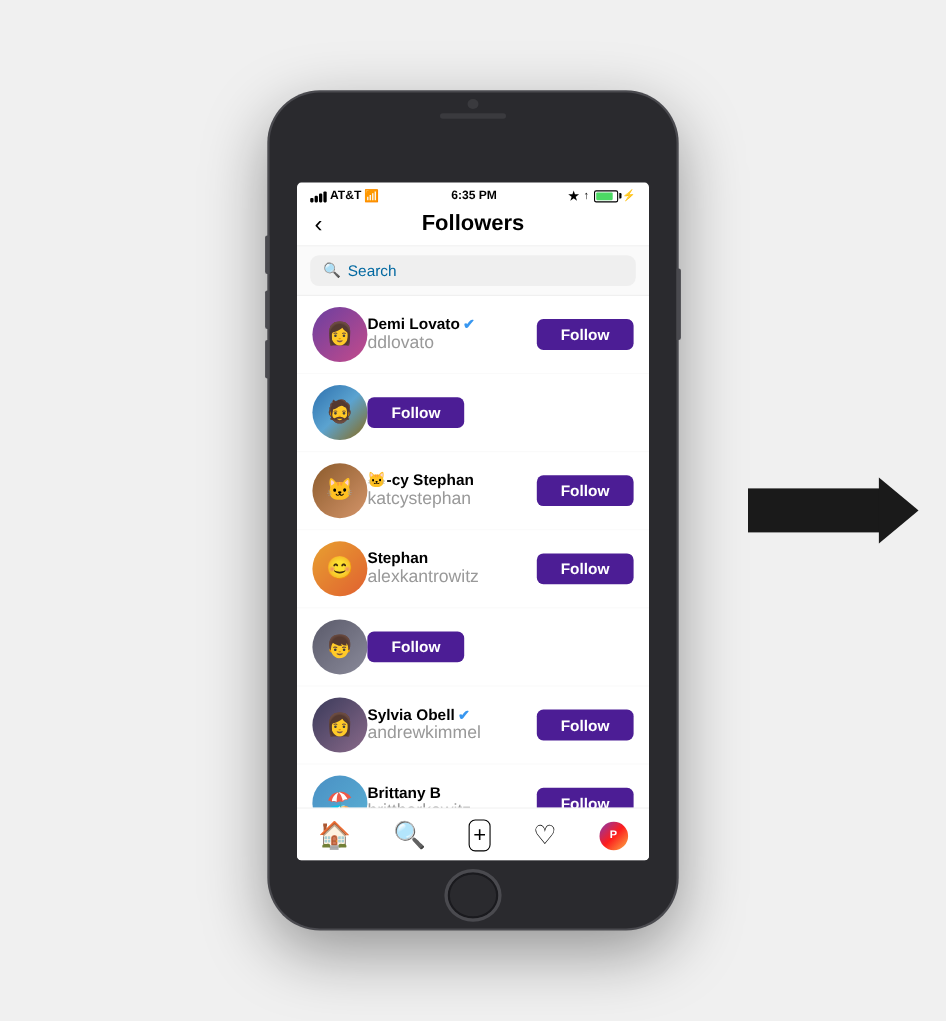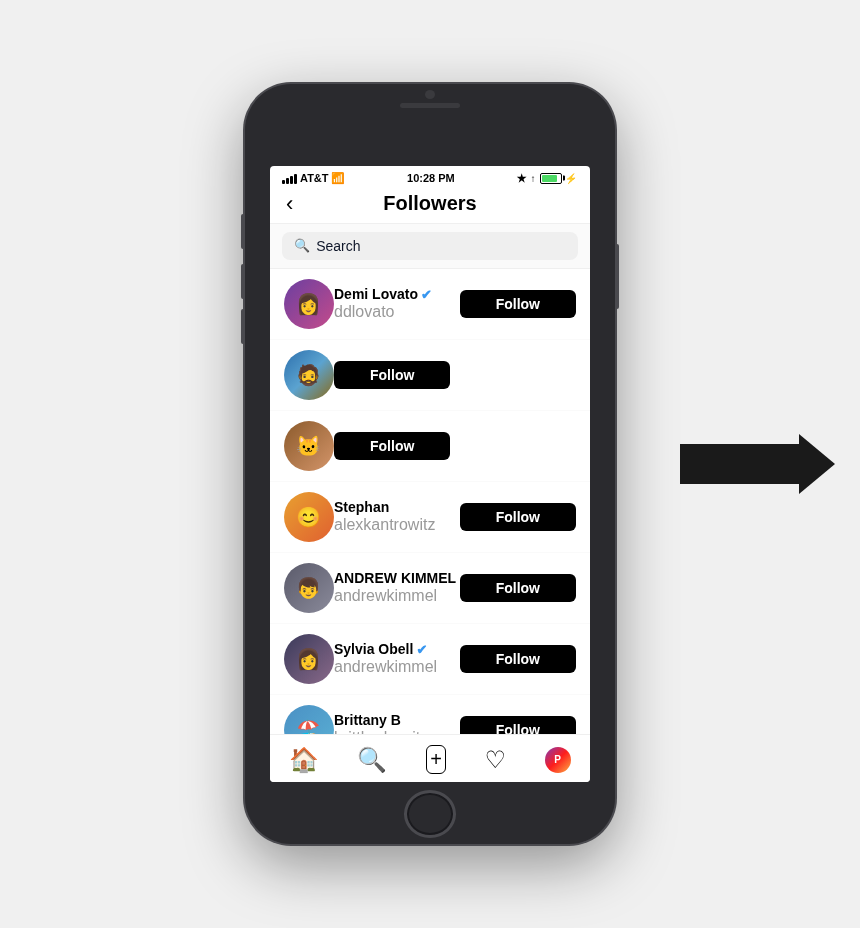--- a/index.html
+++ b/index.html
@@ -245,25 +245,25 @@
     .follower-username {
       font-size: 16px;
       color: #999;
       margin-top: 1px;
     }
     .verified-badge {
       color: #3897f0;
       font-size: 13px;
     }
     .follow-btn {
-      background: #000000;
+      background: #4c1d95;
       color: white;
       border: none;
       border-radius: 6px;
-      padding: 6px 36px;
+      padding: 6px 22px;
       font-size: 14px;
       font-weight: 600;
       cursor: pointer;
       flex-shrink: 0;
     }
 
     
     .bottom-nav {
       display: flex;
       align-items: center;
@@ -330,74 +330,74 @@
       <div class="status-left">
         <div class="signal-bars">
           <div class="signal-bar" style="height:4px"></div>
           <div class="signal-bar" style="height:6px"></div>
           <div class="signal-bar" style="height:8px"></div>
           <div class="signal-bar" style="height:10px"></div>
         </div>
         <span>AT&amp;T</span>
         <span>📶</span>
       </div>
-      <span>10:28 PM</span>
+      <span>6:35 PM</span>
       <div class="status-right">
         <span style="font-size:11px">★</span>
         <span style="font-size:10px">↑</span>
         <div class="battery">
           <div class="battery-fill"></div>
         </div>
         <span style="font-size:10px">⚡</span>
       </div>
     </div>
 
     <div class="nav-bar">
       <span class="back-btn">‹</span>
       <span class="nav-title">Followers</span>
     </div>
 
     <div class="search-container">
       <div class="search-bar">
         <span class="search-icon-inner">🔍</span>
-        <span style="color:#0f172a">Search</span>
+        <span style="color:#0369a1">Search</span>
       </div>
     </div>
 
     <div class="followers-list" id="followers-container">
     <div class="follower-item">
           <div class="avatar avatar-demi">👩</div>
           <div class="follower-info">
             <div class="follower-name">Demi Lovato <span class="verified-badge">✔</span></div>
             <div class="follower-username">ddlovato</div>
           </div>
           <button class="follow-btn">Follow</button>
         </div>
         <div class="follower-item">
           <div class="avatar avatar-alex">🧔</div>
           <button class="follow-btn">Follow</button>
         </div>
         <div class="follower-item">
           <div class="avatar avatar-katy">🐱</div>
+          <div class="follower-info">
+            <div class="follower-name">🐱-cy Stephan </div>
+            <div class="follower-username">katcystephan</div>
+          </div>
           <button class="follow-btn">Follow</button>
         </div>
         <div class="follower-item">
           <div class="avatar avatar-cheeky">😊</div>
           <div class="follower-info">
             <div class="follower-name">Stephan </div>
             <div class="follower-username">alexkantrowitz</div>
           </div>
           <button class="follow-btn">Follow</button>
         </div>
         <div class="follower-item">
           <div class="avatar avatar-andrew">👦</div>
-          <div class="follower-info">
-            <div class="follower-name">ANDREW KIMMEL </div>
-            <div class="follower-username">andrewkimmel</div>
-          </div>
           <button class="follow-btn">Follow</button>
         </div>
         <div class="follower-item">
           <div class="avatar avatar-sylvia">👩</div>
           <div class="follower-info">
             <div class="follower-name">Sylvia Obell <span class="verified-badge">✔</span></div>
             <div class="follower-username">andrewkimmel</div>
           </div>
           <button class="follow-btn">Follow</button>
         </div>

